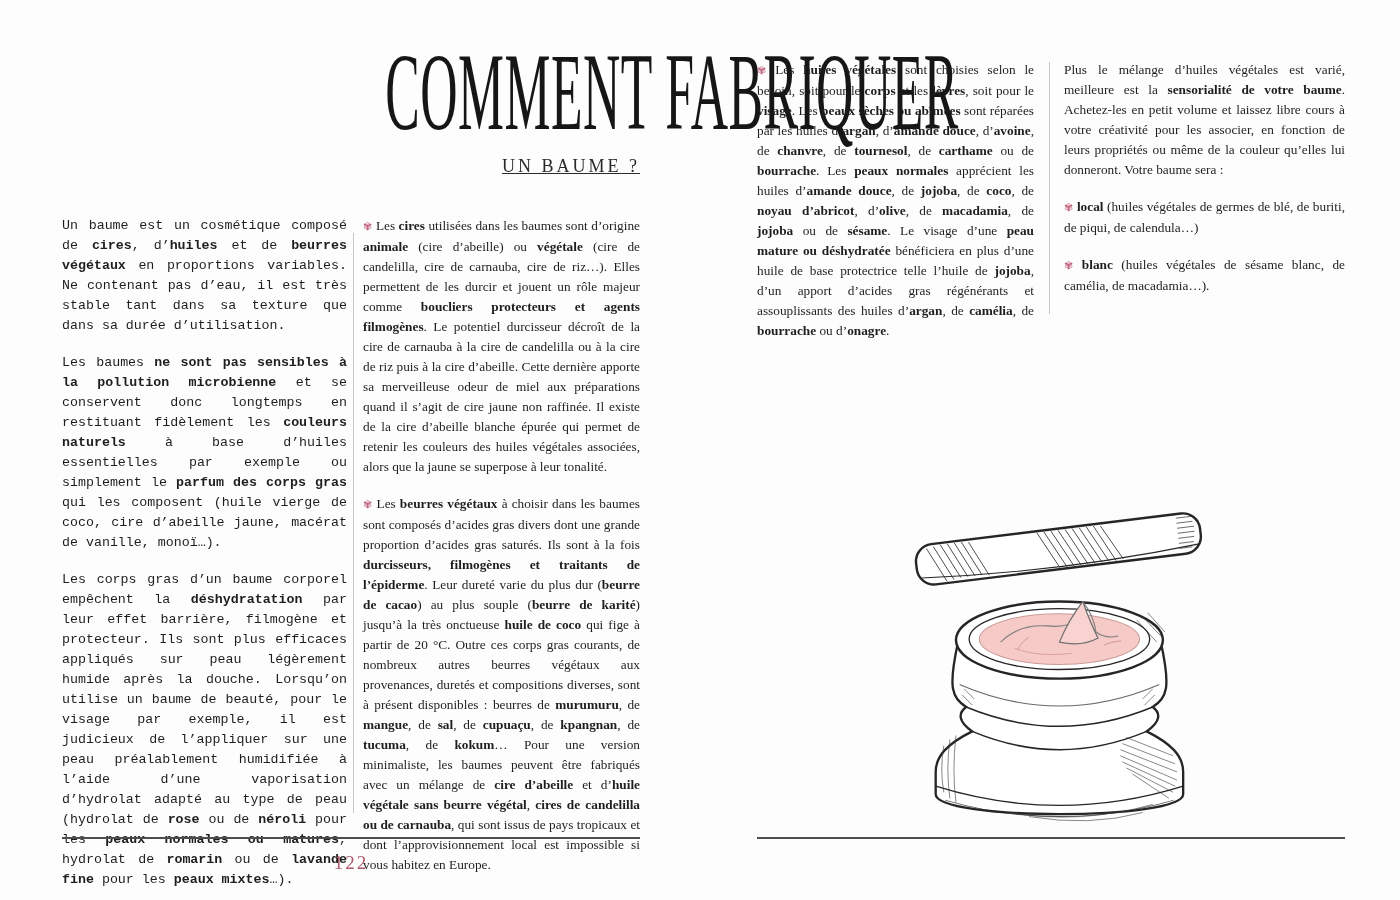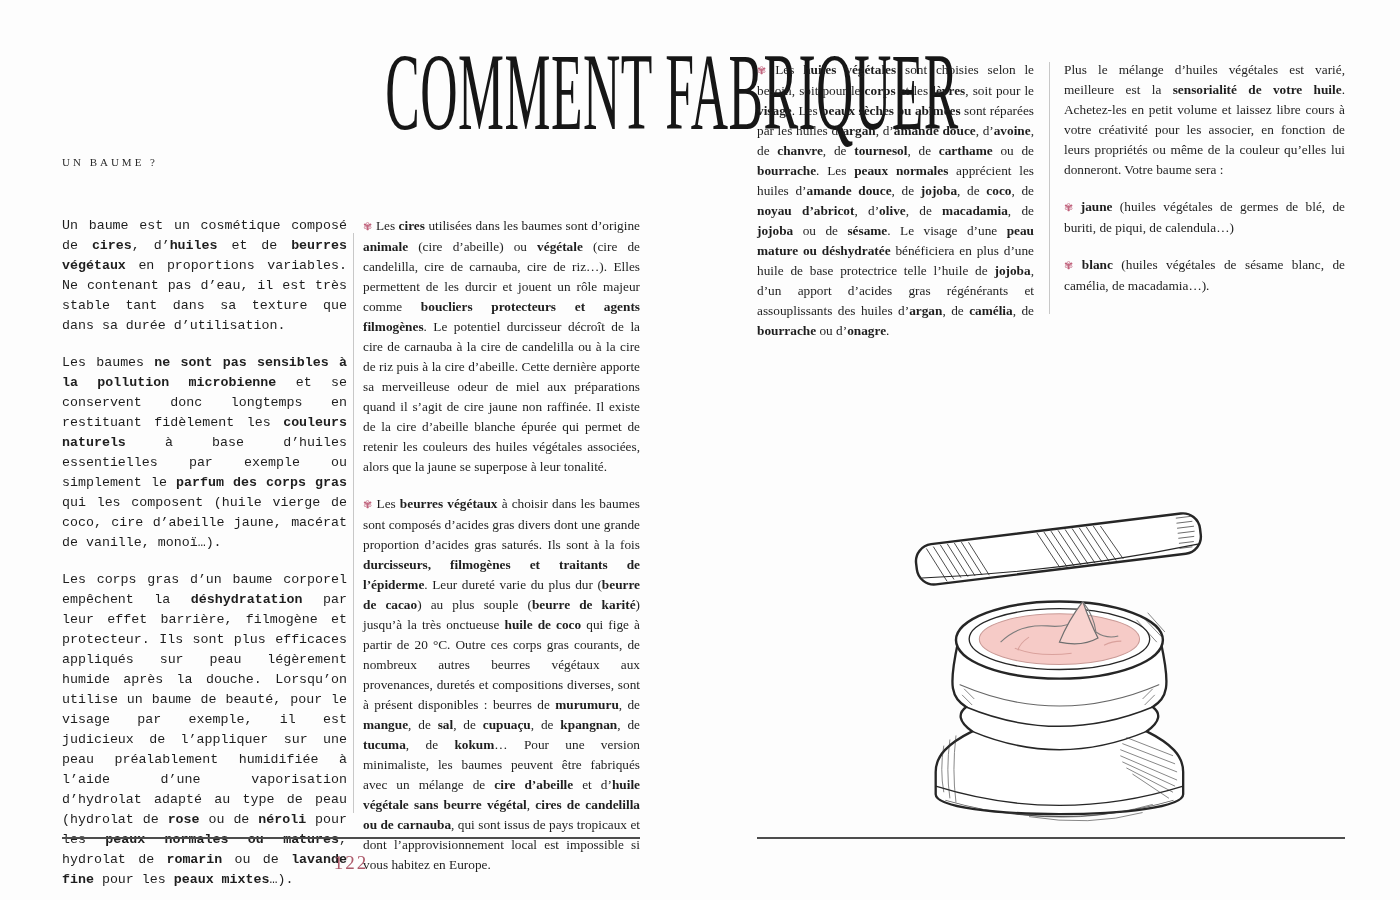--- a/index.html
+++ b/index.html
@@ -6,22 +6,22 @@
   #spread{position:relative;width:1400px;height:900px;background:#fdfdfd;overflow:hidden;
           font-family:"Liberation Serif", serif;color:#222;}
   .page{position:absolute;top:0;height:900px;}
   #page-left{left:62px;width:578px;}
   #page-right{left:757px;width:588px;}
 
   .title{position:absolute;top:38px;left:0;width:100%;text-align:center;line-height:108px;
          color:#161616;white-space:nowrap;}
   .title-inner{display:inline-block;font-size:110px;font-weight:400;
                transform:scaleX(0.47);transform-origin:center;letter-spacing:1px;}
-  .subtitle{position:absolute;top:156px;left:0;width:100%;text-align:left;
-            font-size:11px;letter-spacing:3px;color:#2a2a2a;}
+  .subtitle{position:absolute;top:156px;left:0;width:100%;text-align:right;
+            font-size:18px;letter-spacing:3px;color:#2a2a2a;text-decoration:underline;}
 
   .col{position:absolute;text-align:justify;font-size:13.3px;line-height:20px;
        color:#1e1e1e;hyphens:auto;-webkit-hyphens:auto;}
   .para{margin:0 0 17px 0;}
   .para:last-child{margin-bottom:0;}
   .para b{font-weight:700;}
   .flower{font-family:"DejaVu Sans", sans-serif;font-size:11px;color:#c0627c;}
 
   
   #lp-col1{left:0;top:216px;width:285px;font-family:Liberation Mono, monospace;}
@@ -70,22 +70,22 @@
 
   <div class="page" id="page-right">
 
     <div id="rp-divider"></div>
 
     <div class="col" id="rp-col1">
       <p class="para"><span class="flower">✾ </span>Les <b>huiles végétales</b> sont choisies selon le besoin, soit pour le <b>corps</b> et les <b>lèvres</b>, soit pour le <b>visage</b>. Les <b>peaux sèches ou abîmées</b> sont réparées par les huiles d’<b>argan</b>, d’<b>amande douce</b>, d’<b>avoine</b>, de <b>chanvre</b>, de <b>tournesol</b>, de <b>carthame</b> ou de <b>bourrache</b>. Les <b>peaux normales</b> apprécient les huiles d’<b>amande douce</b>, de <b>jojoba</b>, de <b>coco</b>, de <b>noyau d’abricot</b>, d’<b>olive</b>, de <b>macadamia</b>, de <b>jojoba</b> ou de <b>sésame</b>. Le visage d’une <b>peau mature ou déshydratée</b> bénéficiera en plus d’une huile de base protectrice telle l’huile de <b>jojoba</b>, d’un apport d’acides gras régénérants et assouplissants des huiles d’<b>argan</b>, de <b>camélia</b>, de <b>bourrache</b> ou d’<b>onagre</b>.</p>
     </div>
 
     <div class="col" id="rp-col2">
-      <p class="para">Plus le mélange d’huiles végétales est varié, meilleure est la <b>sensorialité de votre huile</b>. Achetez-les en petit volume et laissez libre cours à votre créativité pour les associer, en fonction de leurs propriétés ou même de la couleur qu’elles lui donneront. Votre baume sera :</p>
-      <p class="para"><span class="flower">✾ </span><b>jaune</b> (huiles végétales de germes de blé, de buriti, de piqui, de calendula…)</p>
+      <p class="para">Plus le mélange d’huiles végétales est varié, meilleure est la <b>sensorialité de votre baume</b>. Achetez-les en petit volume et laissez libre cours à votre créativité pour les associer, en fonction de leurs propriétés ou même de la couleur qu’elles lui donneront. Votre baume sera :</p>
+      <p class="para"><span class="flower">✾ </span><b>local</b> (huiles végétales de germes de blé, de buriti, de piqui, de calendula…)</p>
       <p class="para"><span class="flower">✾ </span><b>blanc</b> (huiles végétales de sésame blanc, de camélia, de macadamia…).</p>
     </div>
 
     <svg id="jar-illustration" viewBox="0 0 350 350" role="img" aria-label="Pot de baume ouvert au couvercle posé, crème rose, style gravure">
 
       <g transform="rotate(-7 170 58)" stroke="#262626" fill="none" stroke-linecap="round">
         <rect x="28" y="38" width="282" height="40" rx="17" stroke-width="2.4" fill="#ffffff"></rect>
         <path d="M32 70 Q170 81 306 70" stroke-width="1.1"></path>
         <path stroke-width="0.9" opacity="0.85" d="M40 42 L56 76 M47 41 L63 75 M54 40 L70 74 M61 40 L77 74 M68 40 L84 74 M75 40 L91 74 M82 41 L98 75"></path>
         <path stroke-width="0.9" opacity="0.85" d="M150 40 L168 76 M157 40 L175 76 M164 40 L182 76 M171 40 L189 76 M178 40 L196 76 M185 40 L203 76 M192 40 L210 76 M199 40 L217 76 M206 40 L224 76 M213 41 L231 75"></path>

